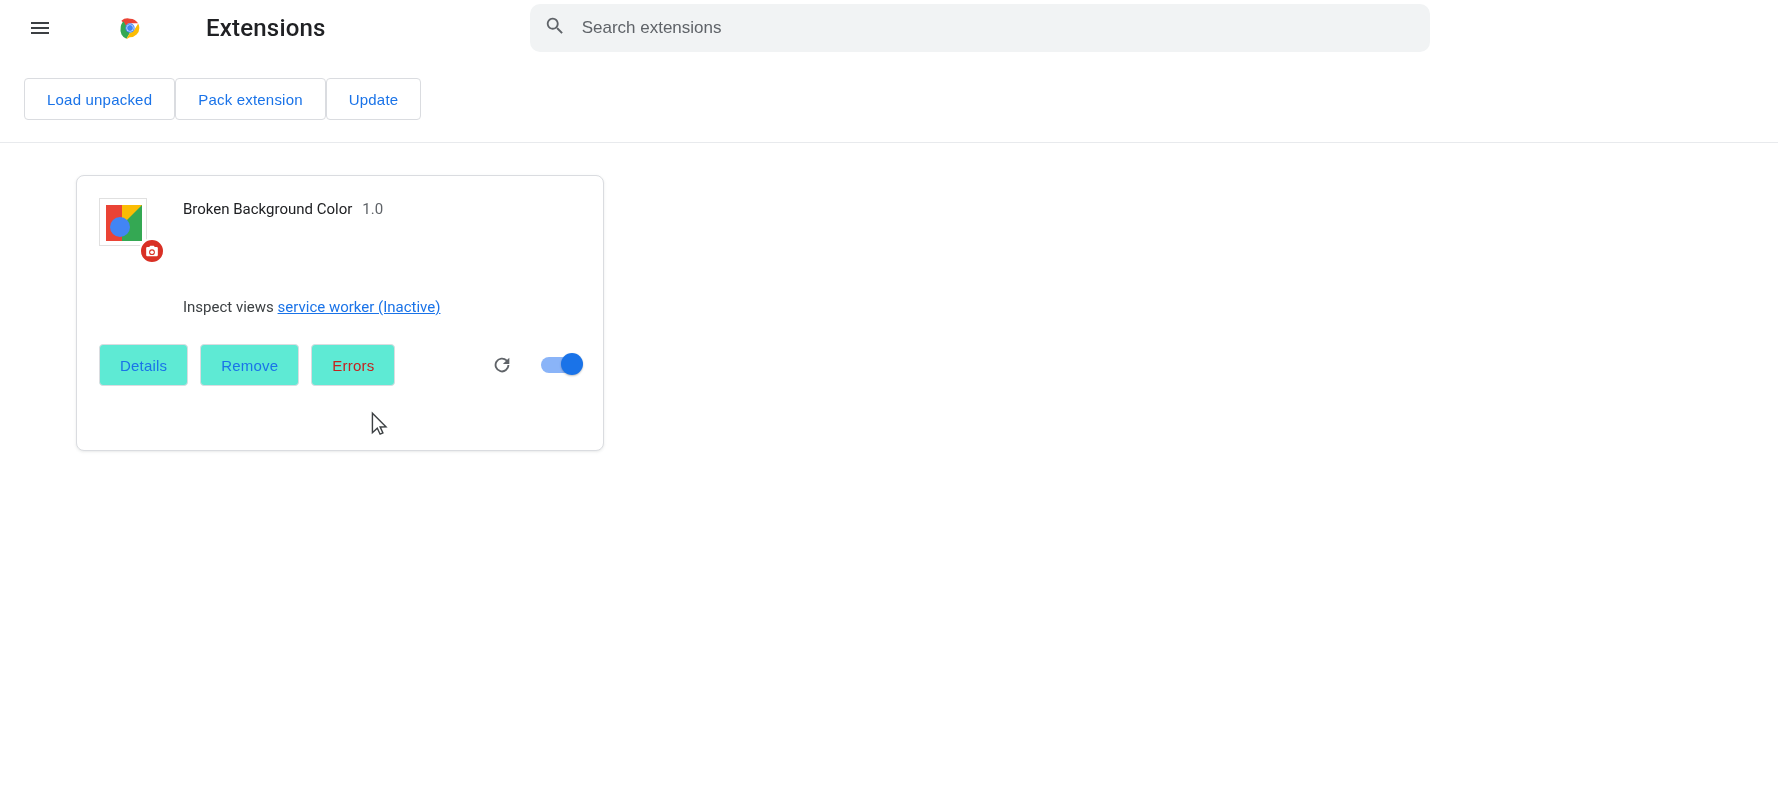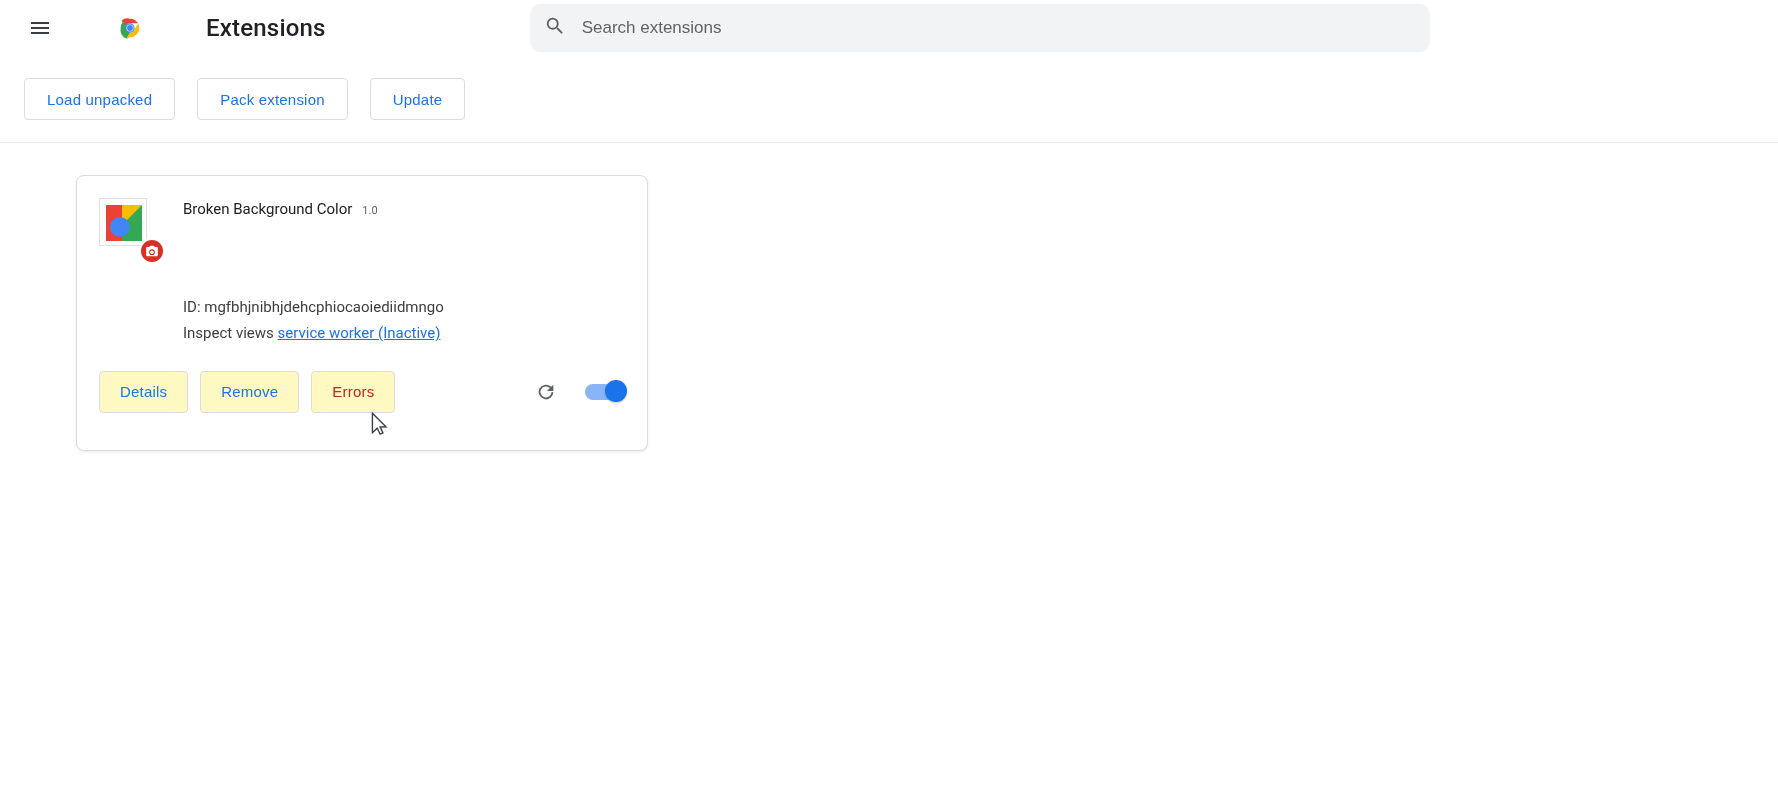--- a/index.html
+++ b/index.html
@@ -67,42 +67,41 @@
     outline: none;
   }
   .search-wrap input::placeholder {
     color: #5f6368;
   }
 
   
   .toolbar {
     padding: 22px 24px;
     display: flex;
-    gap: 22px;
     border-bottom: 1px solid #e8eaed;
   }
   .tbtn {
     border: 1px solid #dadce0;
     background: #fff;
     color: #1a73e8;
     font-size: 15px;
     font-weight: 500;
     height: 42px;
     padding: 0 22px;
     border-radius: 4px;
     cursor: pointer;
     letter-spacing: 0.2px;
   }
 
   
   .content {
     padding: 32px 76px;
   }
   .ext-card {
-    width: 572px;
+    width: 528px;
     min-height: 276px;
     border: 1px solid #dadce0;
     border-radius: 8px;
     box-shadow: 0 1px 2px rgba(60,64,67,.06), 0 1px 3px 1px rgba(60,64,67,.04);
     background: #fff;
     padding: 22px;
     position: relative;
   }
   .card-top {
     display: flex;
@@ -144,21 +143,21 @@
     align-items: baseline;
     gap: 10px;
     margin-top: 2px;
   }
   .ext-name {
     color: #202124;
     font-size: 15px;
   }
   .ext-ver {
     color: #5f6368;
-    font-size: 11px;
+    font-size: 15px;
   }
   .ext-desc {
     margin-top: 10px;
     color: #3c4043;
   }
   .ext-meta {
     margin-top: 76px;
     color: #3c4043;
     line-height: 1.75;
   }
@@ -169,21 +168,21 @@
   }
 
   
   .card-actions {
     margin-top: 24px;
     display: flex;
     align-items: center;
   }
   .cbtn {
     border: 1px solid #dadce0;
-    background: #fef9c3;
+    background: #5eead4;
     color: #1a73e8;
     font-size: 15px;
     font-weight: 500;
     height: 42px;
     padding: 0 20px;
     border-radius: 4px;
     cursor: pointer;
     margin-right: 12px;
     letter-spacing: 0.2px;
   }
@@ -287,24 +286,20 @@
       </div>
 
       <div class="ext-info">
         <div class="name-row">
           <span class="ext-name">Broken Background Color</span>
           <span class="ext-ver">1.0</span>
         </div>
 
         <div class="ext-meta">
           <div>
-            <span>ID:</span>
-            <span>mgfbhjnibhjdehcphiocaoiediidmngo</span>
-          </div>
-          <div>
             <span>Inspect views</span>
             <a class="sw-link">service worker (Inactive)</a>
           </div>
         </div>
       </div>
     </div>
 
     <div class="card-actions">
       <button class="cbtn">Details</button>
       <button class="cbtn">Remove</button>

